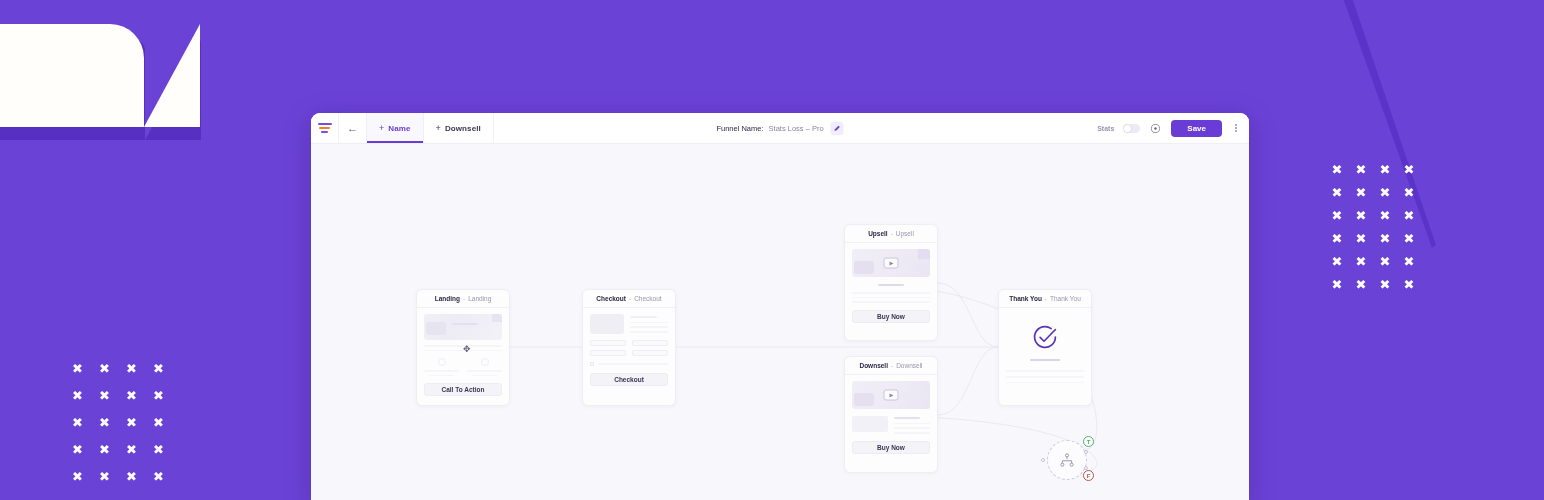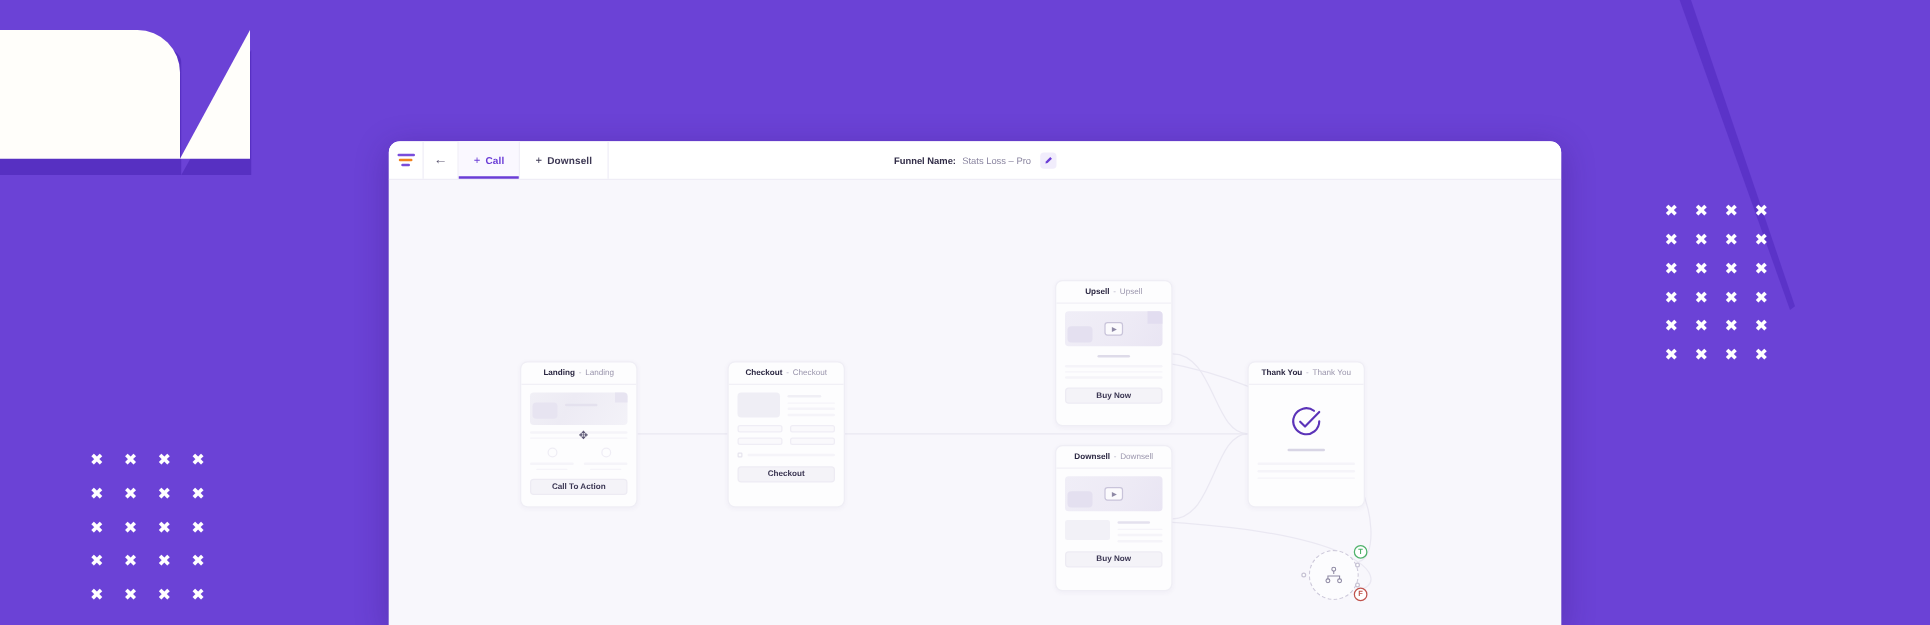--- a/index.html
+++ b/index.html
@@ -101,21 +101,21 @@
   .tb-plus{ font-size:9px; font-weight:400; line-height:1; }
 
   .tb-spacer{ flex:1; }
 
   .tb-center{
     position:absolute; left:50%; top:0; height:31px;
     transform:translateX(-50%);
     display:flex; align-items:center; gap:5px;
     white-space:nowrap;
   }
-  .fn-label{ font-size:7.5px; font-weight:700; color:#2F2A45; }
+  .fn-label{ font-size:7.5px; font-weight:400; color:#2F2A45; }
   .fn-value{ font-size:7.5px; color:#8A85A0; }
   .fn-edit{
     width:13px; height:13px; border-radius:3px;
     background:#F1EDFC; display:flex; align-items:center; justify-content:center;
     color:#6A3CD6; font-size:7px; margin-left:2px;
   }
 
   .tb-right{
     display:flex; align-items:center; gap:9px;
     padding-right:8px; margin-left:auto;
@@ -302,40 +302,58 @@
           <i></i>
         </div>
     </div>
 
     <div class="tb-back">
       <span>←</span>
     </div>
 
     <div class="tb-tab active">
       <span class="tb-plus">+</span>
-      <span>Call</span>
+      <span>Name</span>
     </div>
 
     <div class="tb-tab">
       <span class="tb-plus">+</span>
       <span>Downsell</span>
     </div>
 
     <div class="tb-spacer"></div>
 
     <div class="tb-center">
       <span class="fn-label">Funnel Name:</span>
       <span class="fn-value">Stats Loss – Pro</span>
       <span class="fn-edit">
         <svg width="7" height="7" viewBox="0 0 12 12">
             <path d="M8.6 1.1l2.3 2.3-6 6-2.9.6.6-2.9z" fill="#6A3CD6"></path>
           </svg>
       </span>
     </div>
 
+    <div class="tb-right">
+      <span class="stats-lbl">Stats</span>
+      <span class="toggle">
+          <b></b>
+        </span>
+      <span class="eye-btn">
+        <svg width="11" height="11" viewBox="0 0 20 20" fill="none" stroke="#6C6781" stroke-width="1.3">
+          <circle cx="10" cy="10" r="7.4"></circle>
+            <circle cx="10" cy="10" r="2.3" fill="#6C6781" stroke="none"></circle>
+        </svg>
+      </span>
+      <button class="save-btn">Save</button>
+      <span class="kebab">
+          <s></s>
+          <s></s>
+          <s></s>
+        </span>
+    </div>
   </div>
 
   <div class="canvas">
 
     <svg class="connector" style="left:0;top:0;width:938px;height:356px">
       <g stroke="#EAE8F2" stroke-width="1" fill="none">
         <path d="M199 203 L271 203"></path>
         <path d="M365 203 L736 203"></path>
         <path d="M776 305 C 800 305, 800 139, 533 139"></path>
         <path d="M776 327 C 800 327, 800 271, 533 271"></path>

